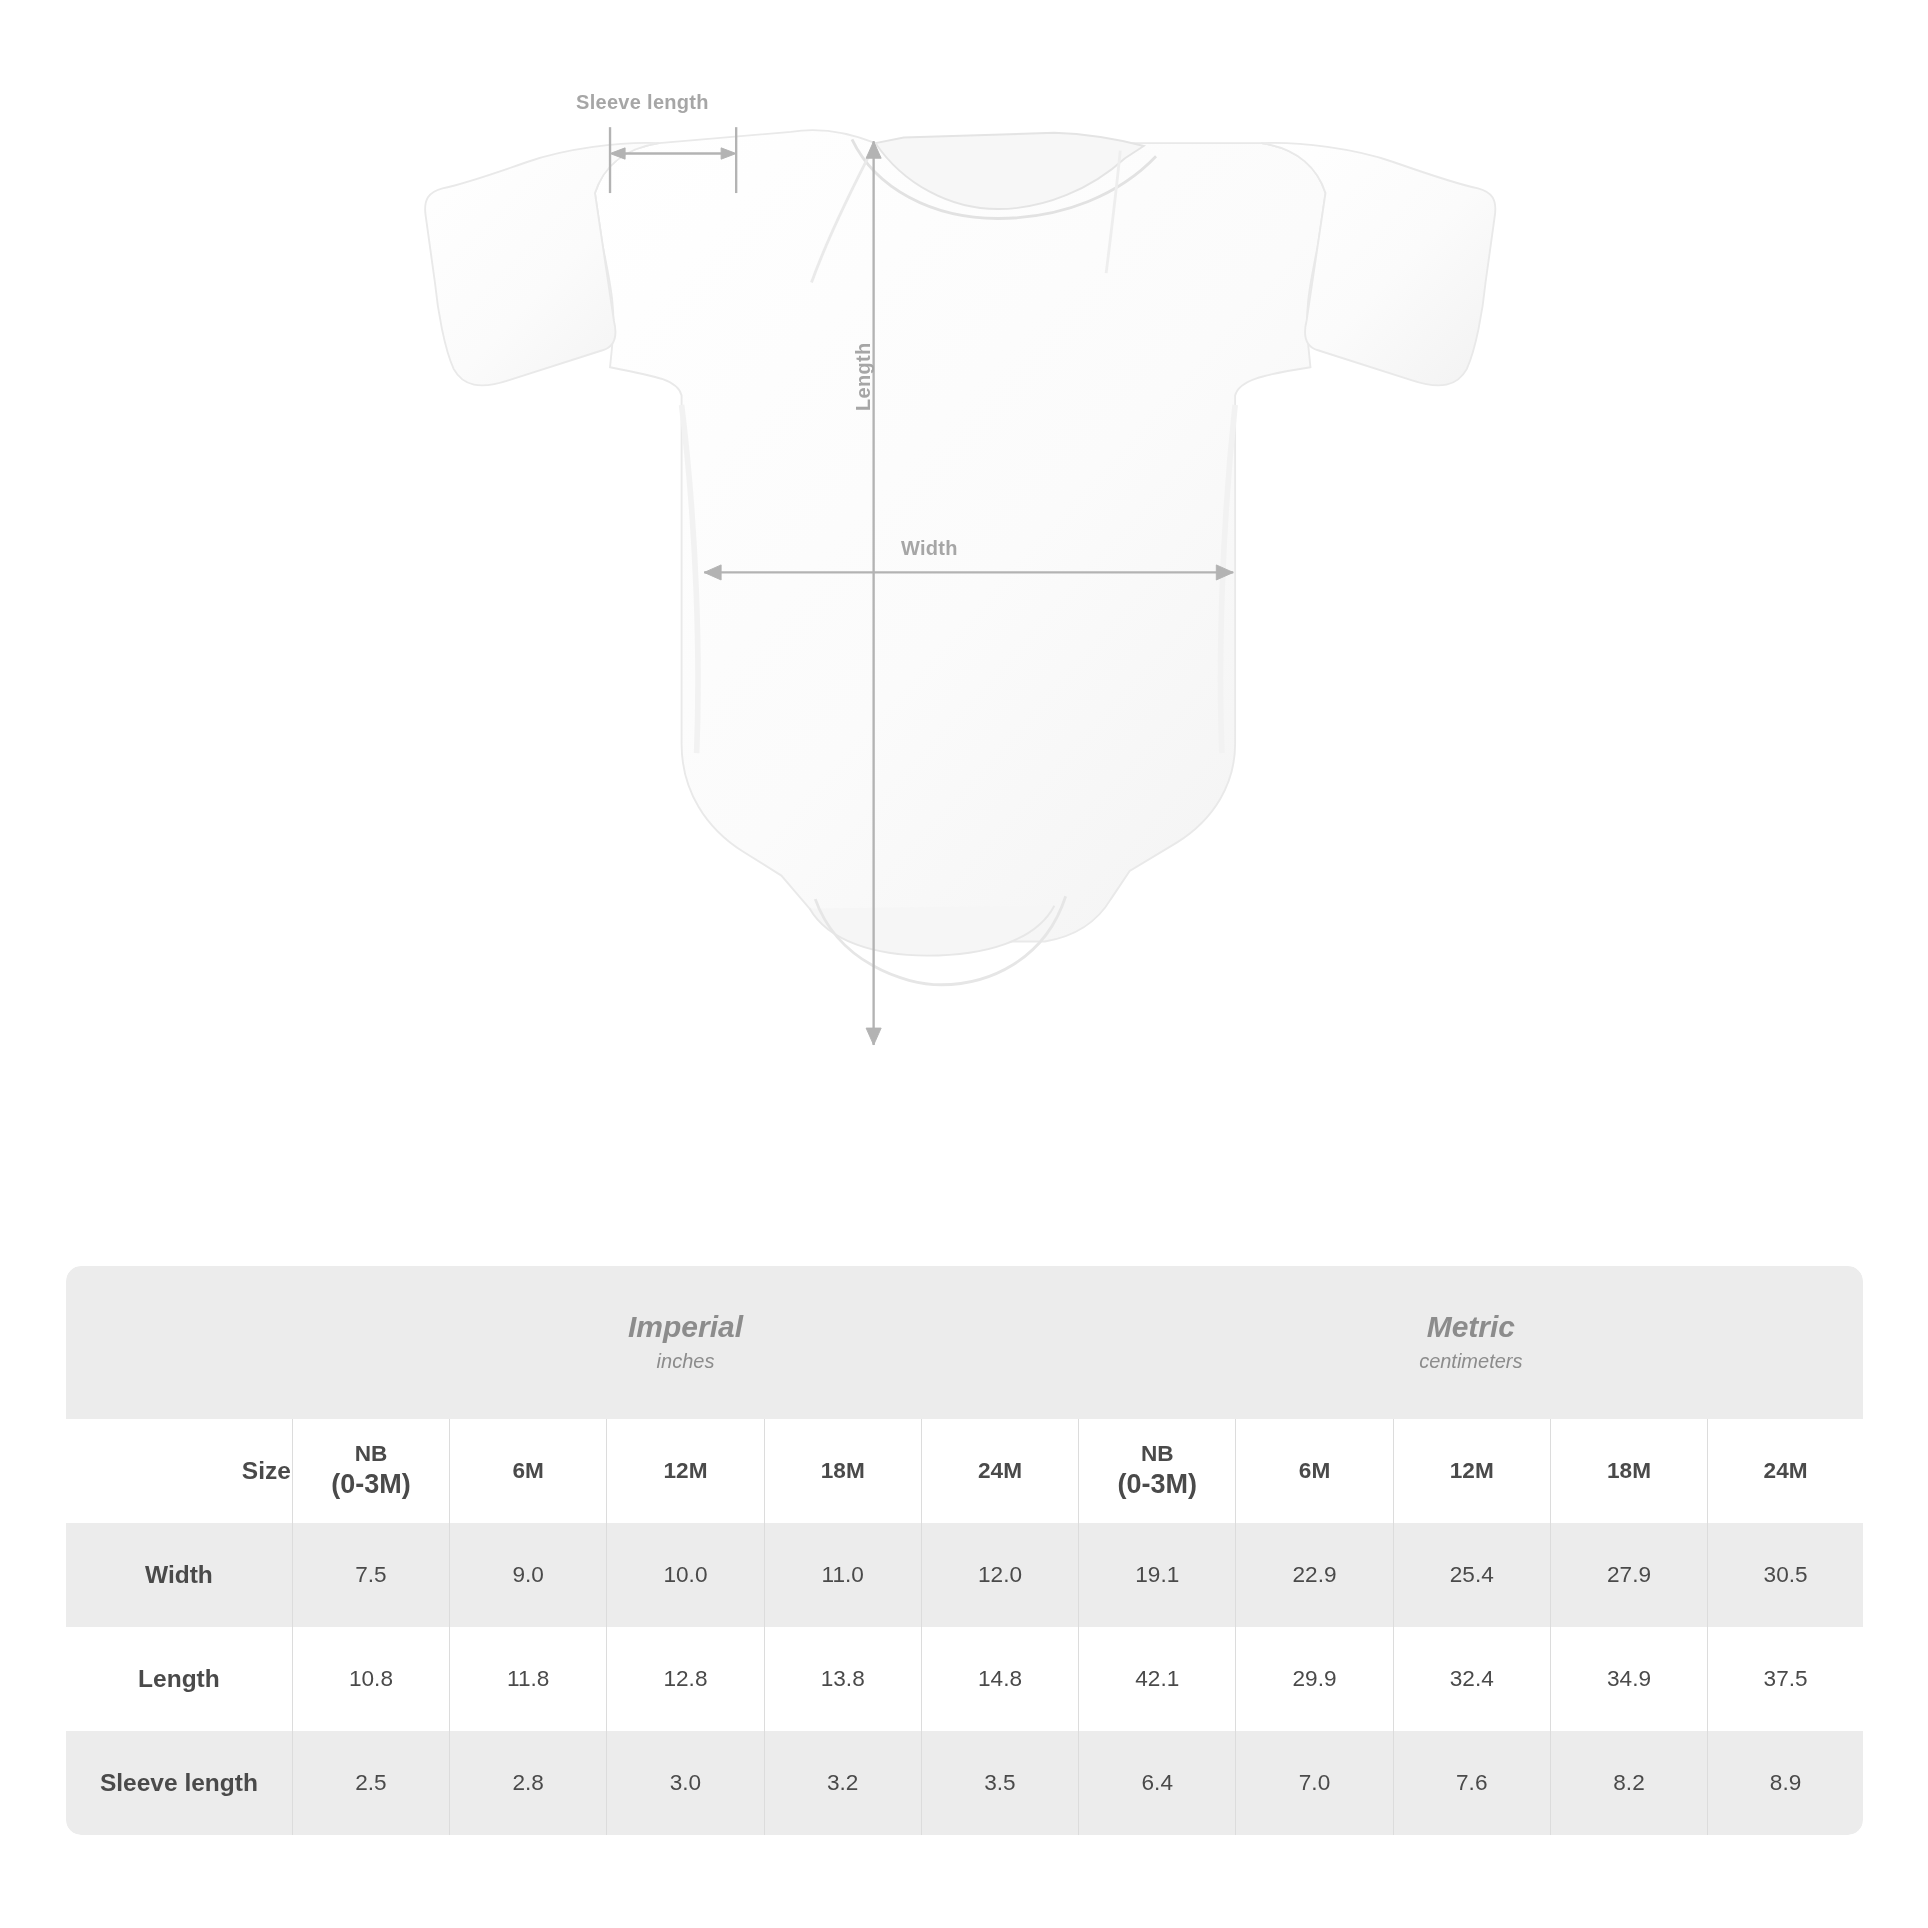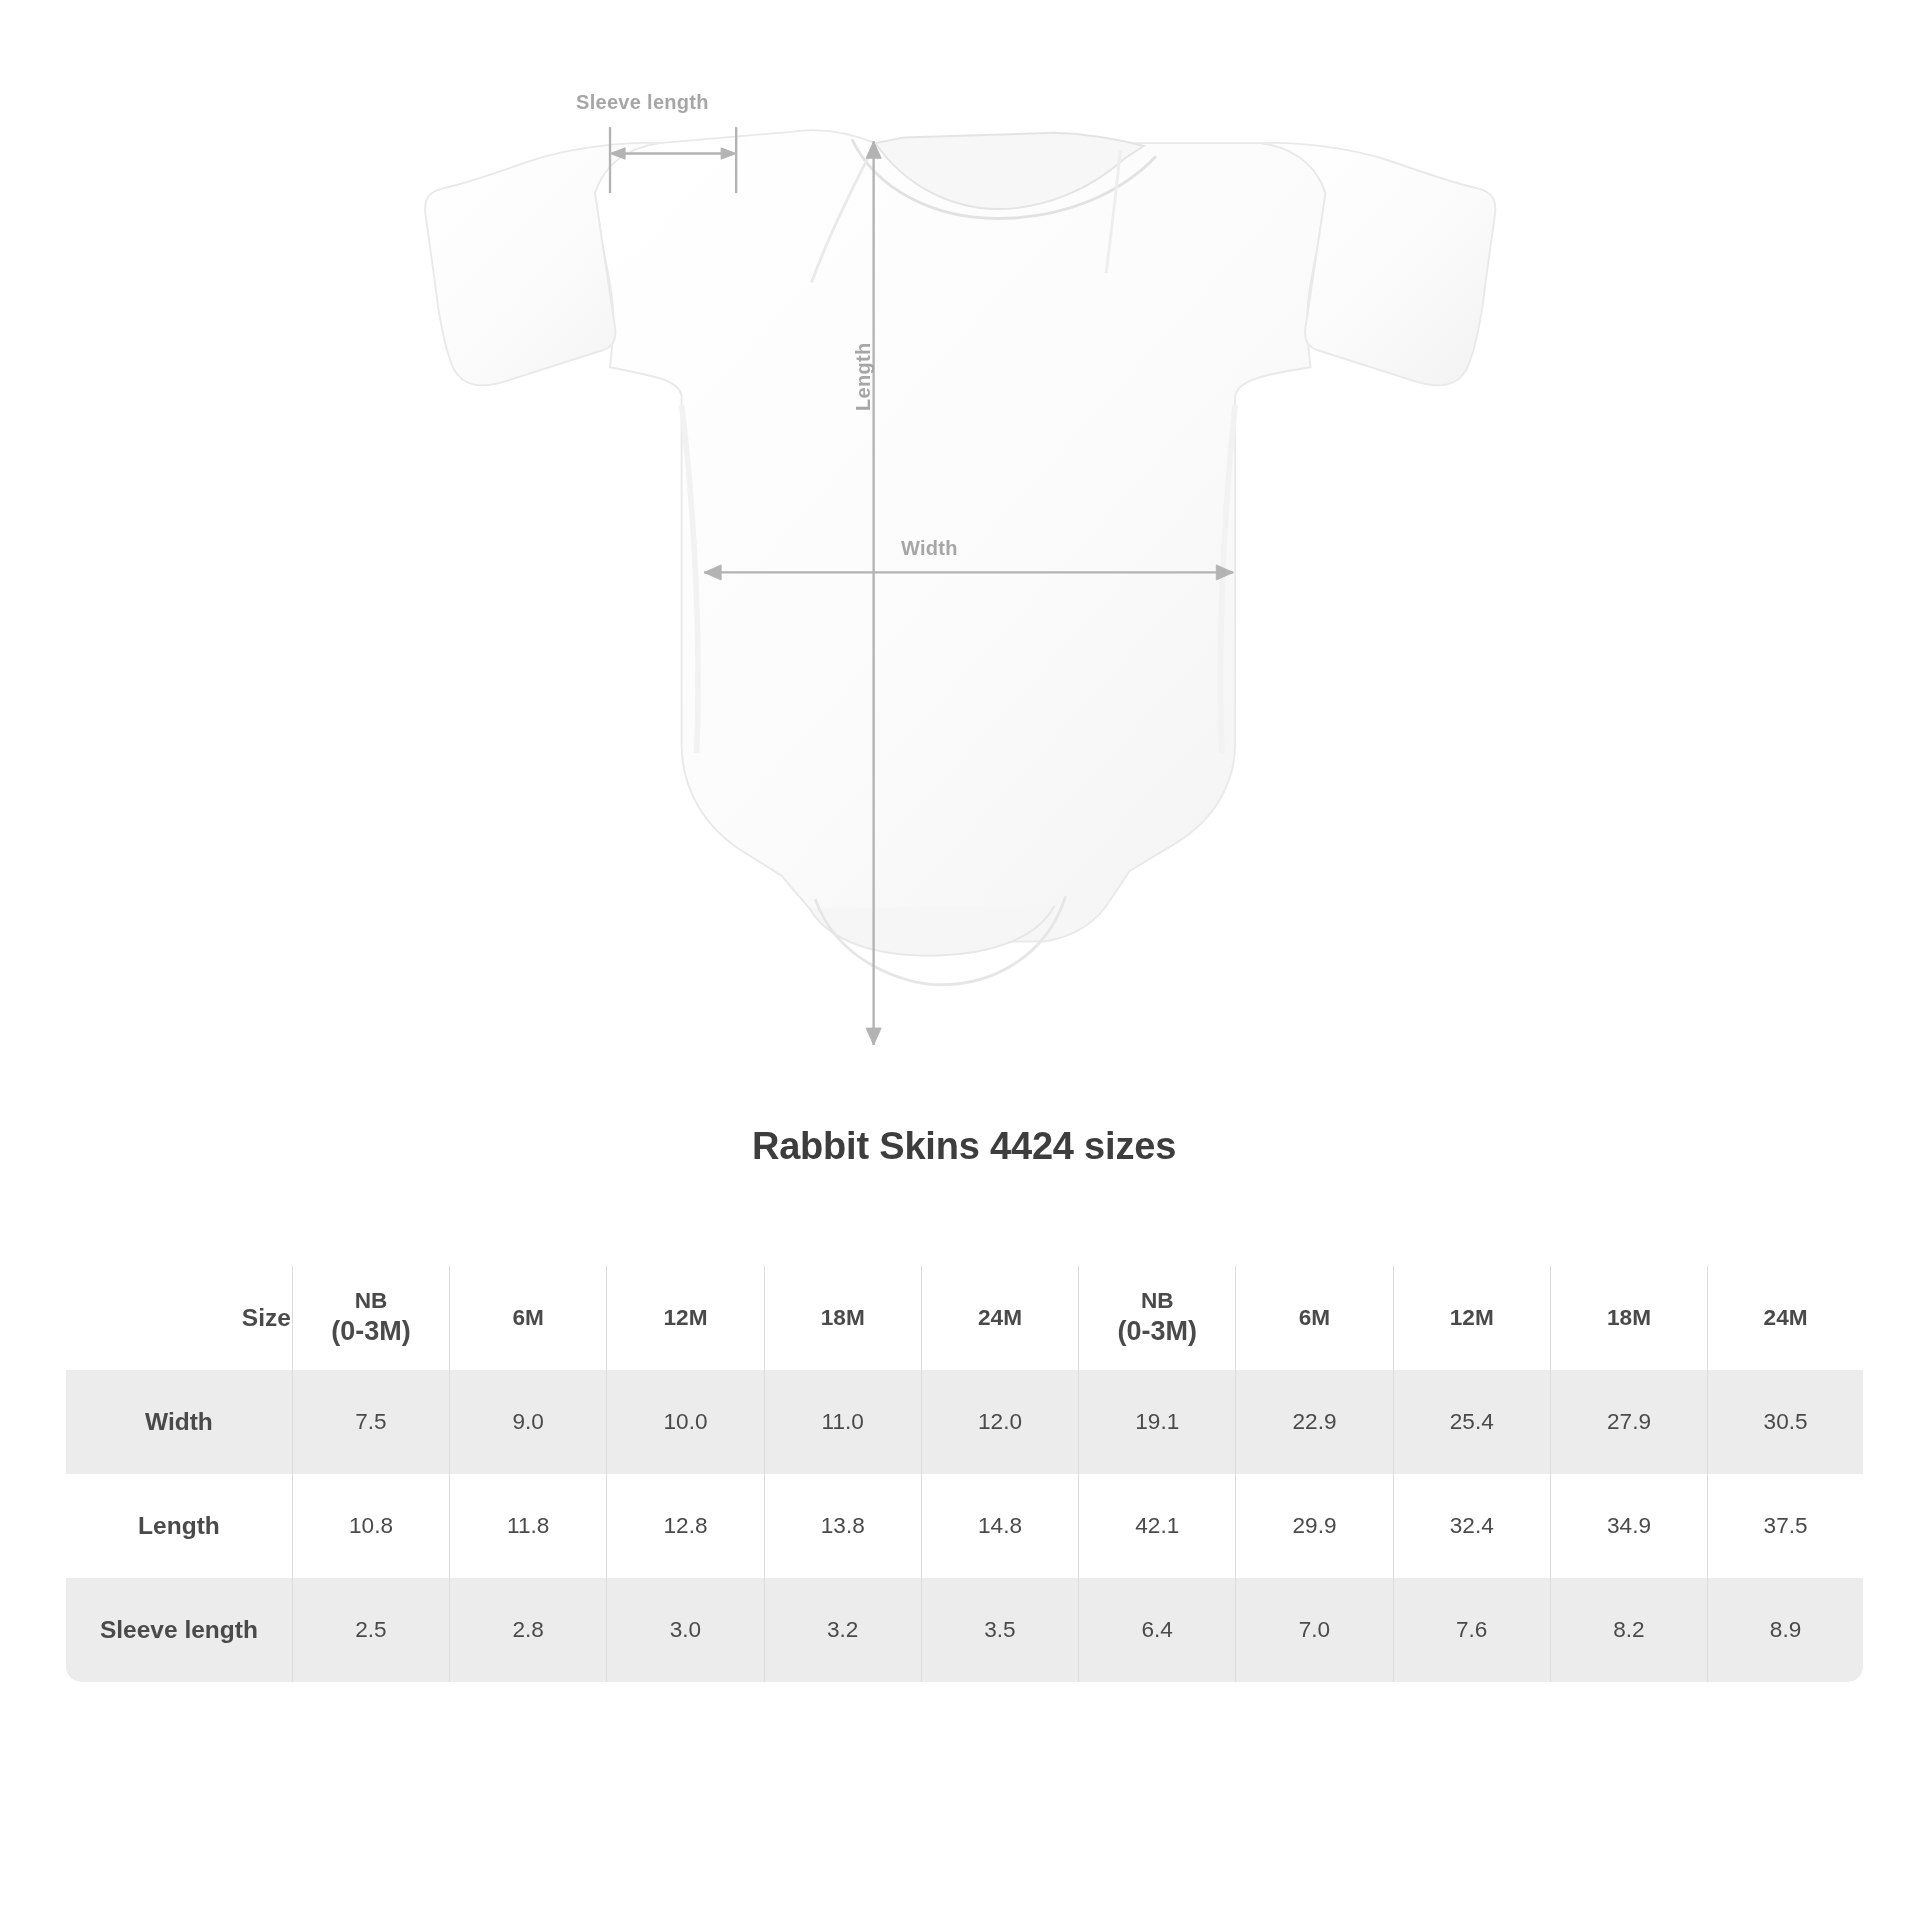--- a/index.html
+++ b/index.html
@@ -236,40 +236,50 @@
         <polygon points="1310,608 1292,600 1292,616"></polygon>
       </g>
     </svg>
 
     <div class="dim-label" id="sleeve-label">Sleeve length</div>
     <div class="dim-label" id="width-label">Width</div>
     <div class="dim-label" id="length-label">Length</div>
   </div>
 
   <div class="title-block">
-    <h1 class="chart-title">Rabbit Skins 4424 sizes</h1>
   </div>
 
   <div class="table-wrap">
     <table class="size-table">
       <colgroup>
         <col style="width:226px">
         <col style="width:157px">
           <col style="width:157px">
           <col style="width:157px">
           <col style="width:157px">
           <col style="width:157px">
         <col style="width:157px">
           <col style="width:157px">
           <col style="width:157px">
           <col style="width:157px">
           <col style="width:155px">
       </colgroup>
       <tbody>
 
+        <tr class="unit-row">
+          <td class="corner-tl"></td>
+          <td colspan="5">
+            <div class="unit-name">Imperial</div>
+            <div class="unit-sub">inches</div>
+          </td>
+          <td colspan="5" class="corner-tr">
+            <div class="unit-name">Metric</div>
+            <div class="unit-sub">centimeters</div>
+          </td>
+        </tr>
 
         <tr class="head-row">
           <td class="row-label">Size</td>
           <td class="v-sep">
             <span>NB</span>
             <span class="sub">(0-3M)</span>
           </td>
           <td class="v-sep">
             <span>6M</span>
           </td>

